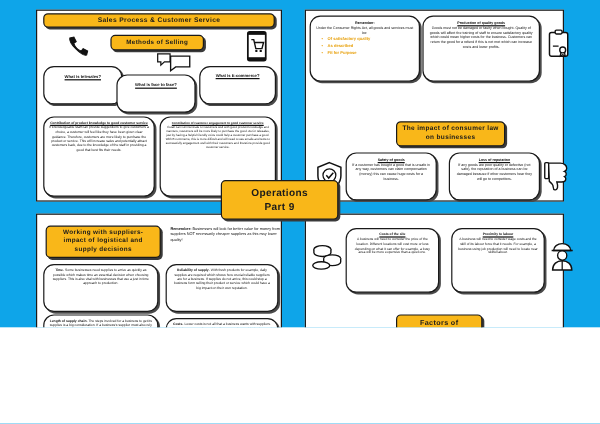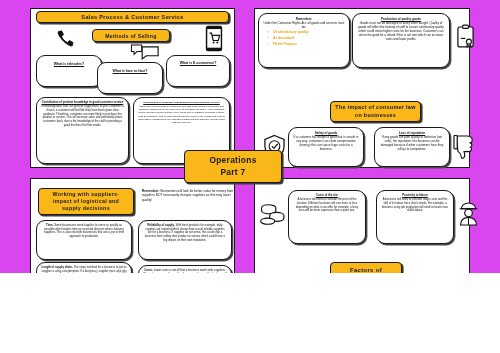--- a/index.html
+++ b/index.html
@@ -1,17 +1,17 @@
 <!DOCTYPE html>
 <html><head>
 <meta charset="utf-8">
 <style>
   html,body{margin:0;padding:0;background:#ffffff;}
   body{font-family:"Liberation Sans",sans-serif;color:#111;}
-  #page{position:relative;width:500px;height:273px;background:#d946ef;overflow:hidden;}
+  #page{position:relative;width:500px;height:273px;background:#0ea5e9;overflow:hidden;}
 
   
   .panel{position:absolute;border:1.6px solid #1a1a1a;background:#fff;box-sizing:border-box;}
 
   
   .banner{position:absolute;background:#f9b719;border:1.4px solid #1a1a1a;border-radius:4px;
           box-sizing:border-box;display:flex;align-items:center;justify-content:center;
           text-align:center;font-weight:bold;color:#1a1a1a;letter-spacing:.3px;
           box-shadow:1.6px 1.6px 0 #3a3a3a;}
 
@@ -172,21 +172,21 @@
       <path d="M4 2 h10.5 c3.2 0 5.6 2.0 5.6 4.4 c0 1.4 -0.9 2.4 -2.0 2.8 c1.0 0.4 1.6 1.3 1.6 2.3
                c0 1.0 -0.6 1.8 -1.5 2.2 c0.7 0.4 1.1 1.1 1.1 1.9 c0 1.6 -1.6 2.8 -3.6 2.8 h-4.2
                c0.6 1.8 0.9 3.2 0.6 4.6 c-0.3 1.6 -1.5 2.6 -2.6 2.3 c-0.9 -0.3 -1.0 -1.2 -1.1 -2.4
                c-0.2 -2.2 -1.3 -3.6 -3.4 -5.1 z" fill="#fff" stroke="#111" stroke-width="1.2"></path>
       <rect x="1" y="1.5" width="3.4" height="14" rx="1" fill="#fff" stroke="#111" stroke-width="1.2"></rect>
     </svg>
   </div>
 
   <div class="banner" style="left:184px;top:150px;width:98px;height:33px;flex-direction:column;font-size:8.4px;line-height:1.35;z-index:5;">
     <span>Operations</span>
-    <span>Part 7</span>
+    <span>Part 9</span>
   </div>
 
   <div class="panel" style="left:30px;top:178px;width:205px;height:166px;"></div>
 
   <div class="banner" style="left:38px;top:188px;width:96px;height:27px;font-size:5.3px;padding:0 4px;line-height:1.35;">Working with suppliers- impact of logistical and supply decisions</div>
 
   <div class="t32" style="position:absolute;left:140px;top:188px;width:92px;padding:1px 2px;text-align:left;">
     <span class="lead">Remember:</span><span> Businesses will look for better value for money from suppliers NOT necessarily cheaper suppliers as this may lower quality!</span>
   </div>
 

